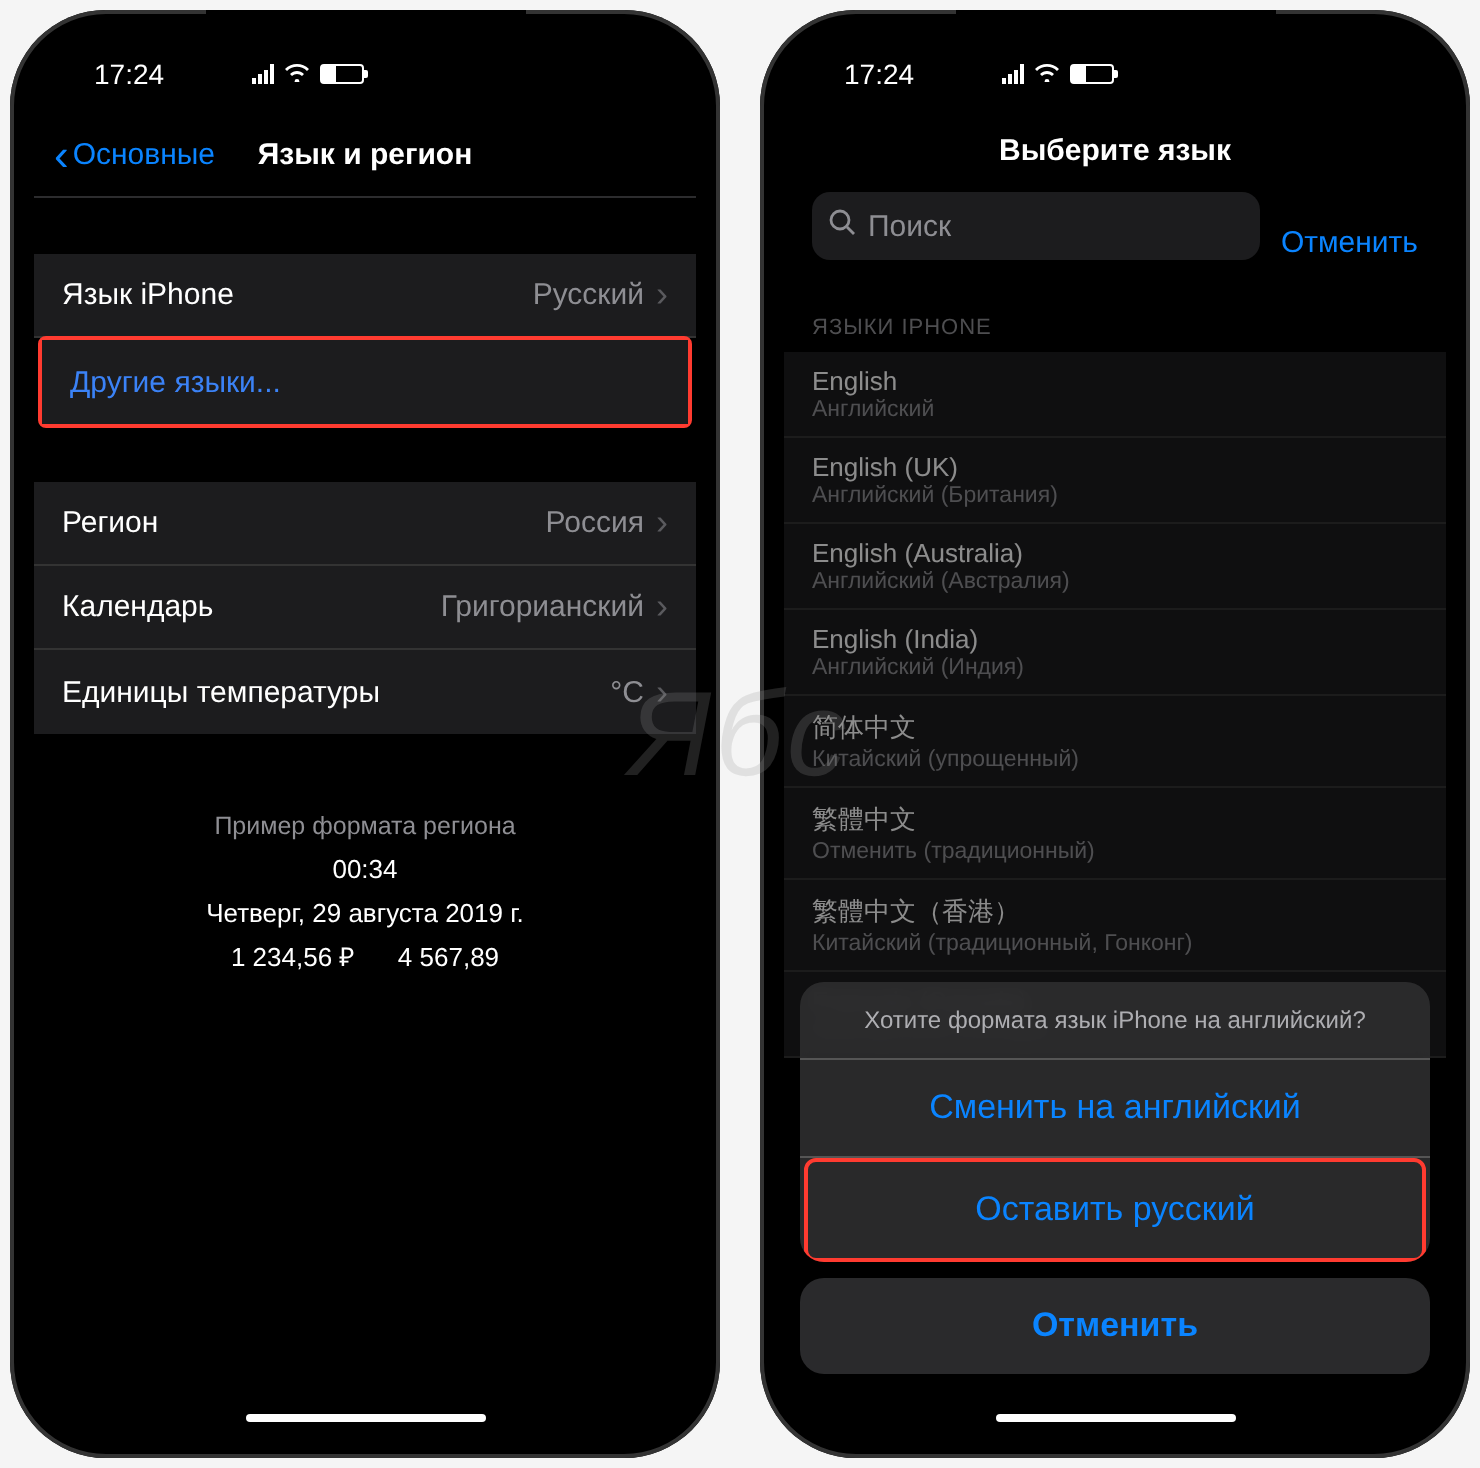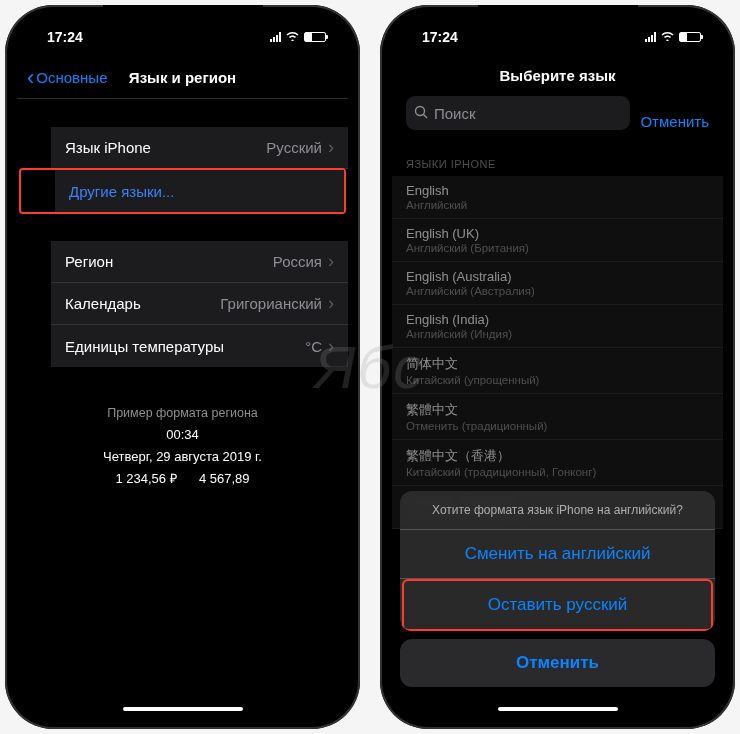--- a/index.html
+++ b/index.html
@@ -39,25 +39,25 @@
     transform: translateX(-50%);
     width: 160px;
     height: 26px;
     background: #000;
     border-radius: 0 0 16px 16px;
     z-index: 100;
   }
   .status-bar {
     height: 40px;
     display: flex;
-    justify-content: space-between;
+    justify-content: flex-start;
     align-items: center;
     padding: 0 22px 0 30px;
     font-size: 14px;
-    font-weight: 700;
+    font-weight: 400;
     color: #fff;
     gap: 44px;
   }
   .status-right { display: flex; align-items: center; gap: 4px; }
   .sig-bars { display:flex; align-items:flex-end; gap:1px; height:10px; }
   .sig-bars span { width:2px; background:#fff; }
   .sig-bars span:nth-child(1){height:3px} .sig-bars span:nth-child(2){height:5px}
   .sig-bars span:nth-child(3){height:7px} .sig-bars span:nth-child(4){height:10px}
   .wifi { font-size:12px; }
   .battery { width:22px; height:10px; border:1px solid #fff; border-radius:2px; position:relative; }
@@ -79,21 +79,20 @@
   .section { margin-top: 28px; }
   .cell {
     background: #1c1c1e;
     height: 42px;
     display: flex;
     align-items: center;
     justify-content: space-between;
     padding: 0 14px;
     border-bottom: 0.5px solid #333;
     font-size: 15px;
-    margin-left: 34px;
   }
   .cell:last-child { border-bottom: none; }
   .cell .value { color:#8e8e93; display:flex; align-items:center; gap:6px; }
   .chev-right { color:#5a5a5e; font-size:18px; font-weight:300; }
   .cell-link { color:#3b82f6;text-align:center; }
 
   .highlight-box {
     border: 2px solid #ff3b30;
     border-radius: 4px;
     margin: -1px 2px;

